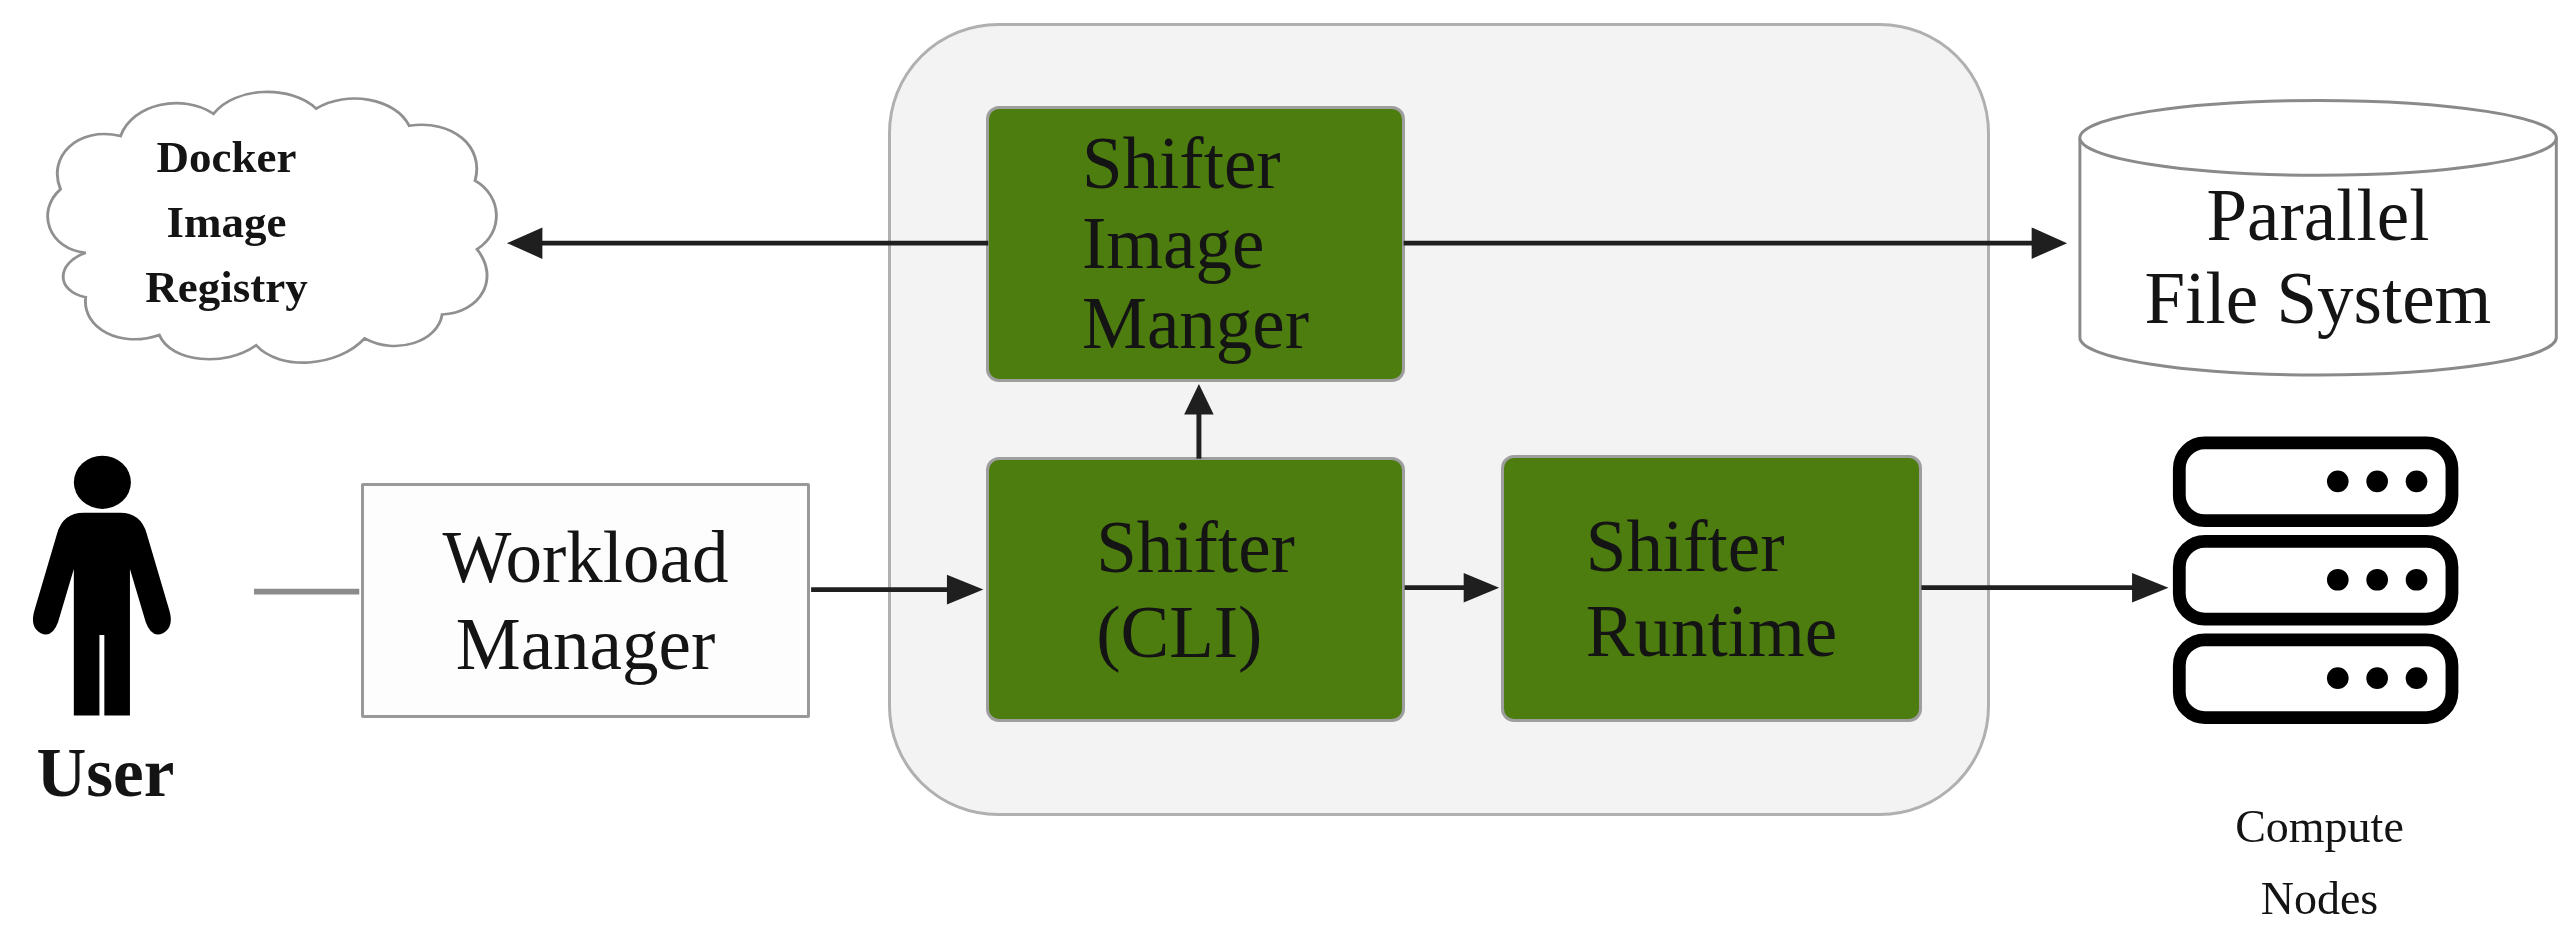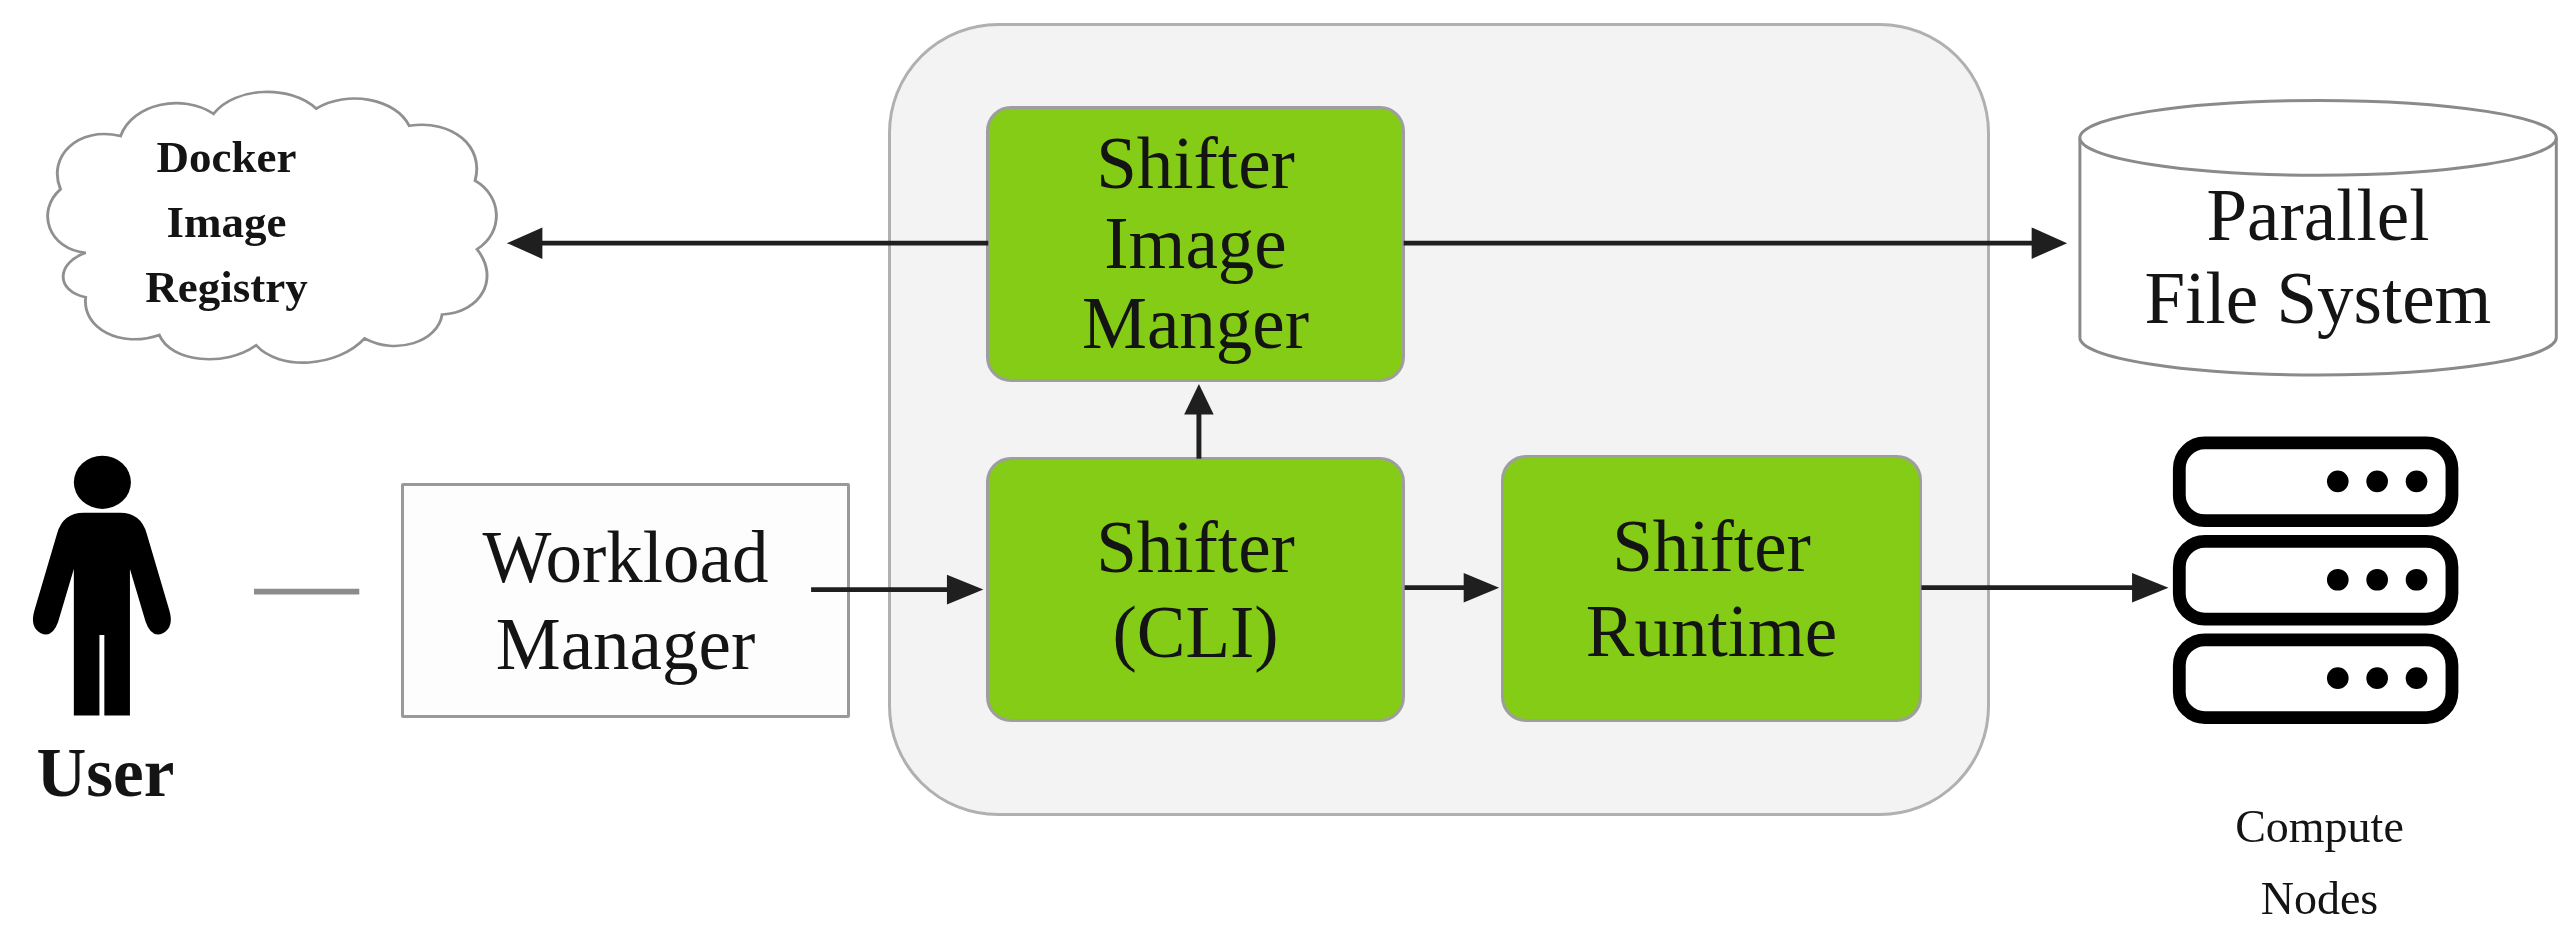--- a/index.html
+++ b/index.html
@@ -9,33 +9,33 @@
   }
   .abs{position:absolute;}
   
   .shifter-container{
     left:888px;top:22.6px;width:1102px;height:793px;
     background:#f3f3f3;border:3px solid #b0b0b0;border-radius:110px;
     box-sizing:border-box;
   }
   
   .gray-box{
-    background:#84cc16;border:3px solid #9e9e9e;border-radius:25px;
+    background:#4d7c0f;border:3px solid #9e9e9e;border-radius:13px;
     box-sizing:border-box;display:flex;align-items:center;justify-content:center;
-    text-align:center;white-space:pre-line;font-size:73px;color:#141414;
+    white-space:pre-line;font-size:73px;color:#141414;
   }
   #box-image-manager{left:986px;top:106px;width:419px;height:276px;line-height:80px;}
   #box-cli{left:986px;top:457px;width:419px;height:265px;line-height:85px;}
   #box-runtime{left:1501px;top:455px;width:421px;height:267px;line-height:85px;}
   
   #box-workload{
     left:361px;top:483px;width:449px;height:235px;
     background:#fdfdfd;border:3.9px solid #999999;border-radius:2px;
     box-sizing:border-box;display:flex;align-items:center;justify-content:center;
-    text-align:center;white-space:pre-line;font-size:73px;line-height:87px;margin-left:40px;
+    text-align:center;white-space:pre-line;font-size:73px;line-height:87px;
   }
   
   .label{position:absolute;text-align:center;white-space:pre-line;color:#141414;}
   #label-registry{left:69px;top:125px;width:315px;font-size:45px;line-height:65px;font-weight:bold;}
   #label-user{left:6.9px;top:739px;width:197px;font-size:69px;line-height:69px;font-weight:bold;}
   #label-pfs{left:2080px;top:174px;width:476px;font-size:73px;line-height:83px;}
   #label-nodes{left:2172px;top:791px;width:295px;font-size:46px;line-height:72px;}
   svg.overlay{position:absolute;left:0;top:0;pointer-events:none;}
 </style>
 </head>

